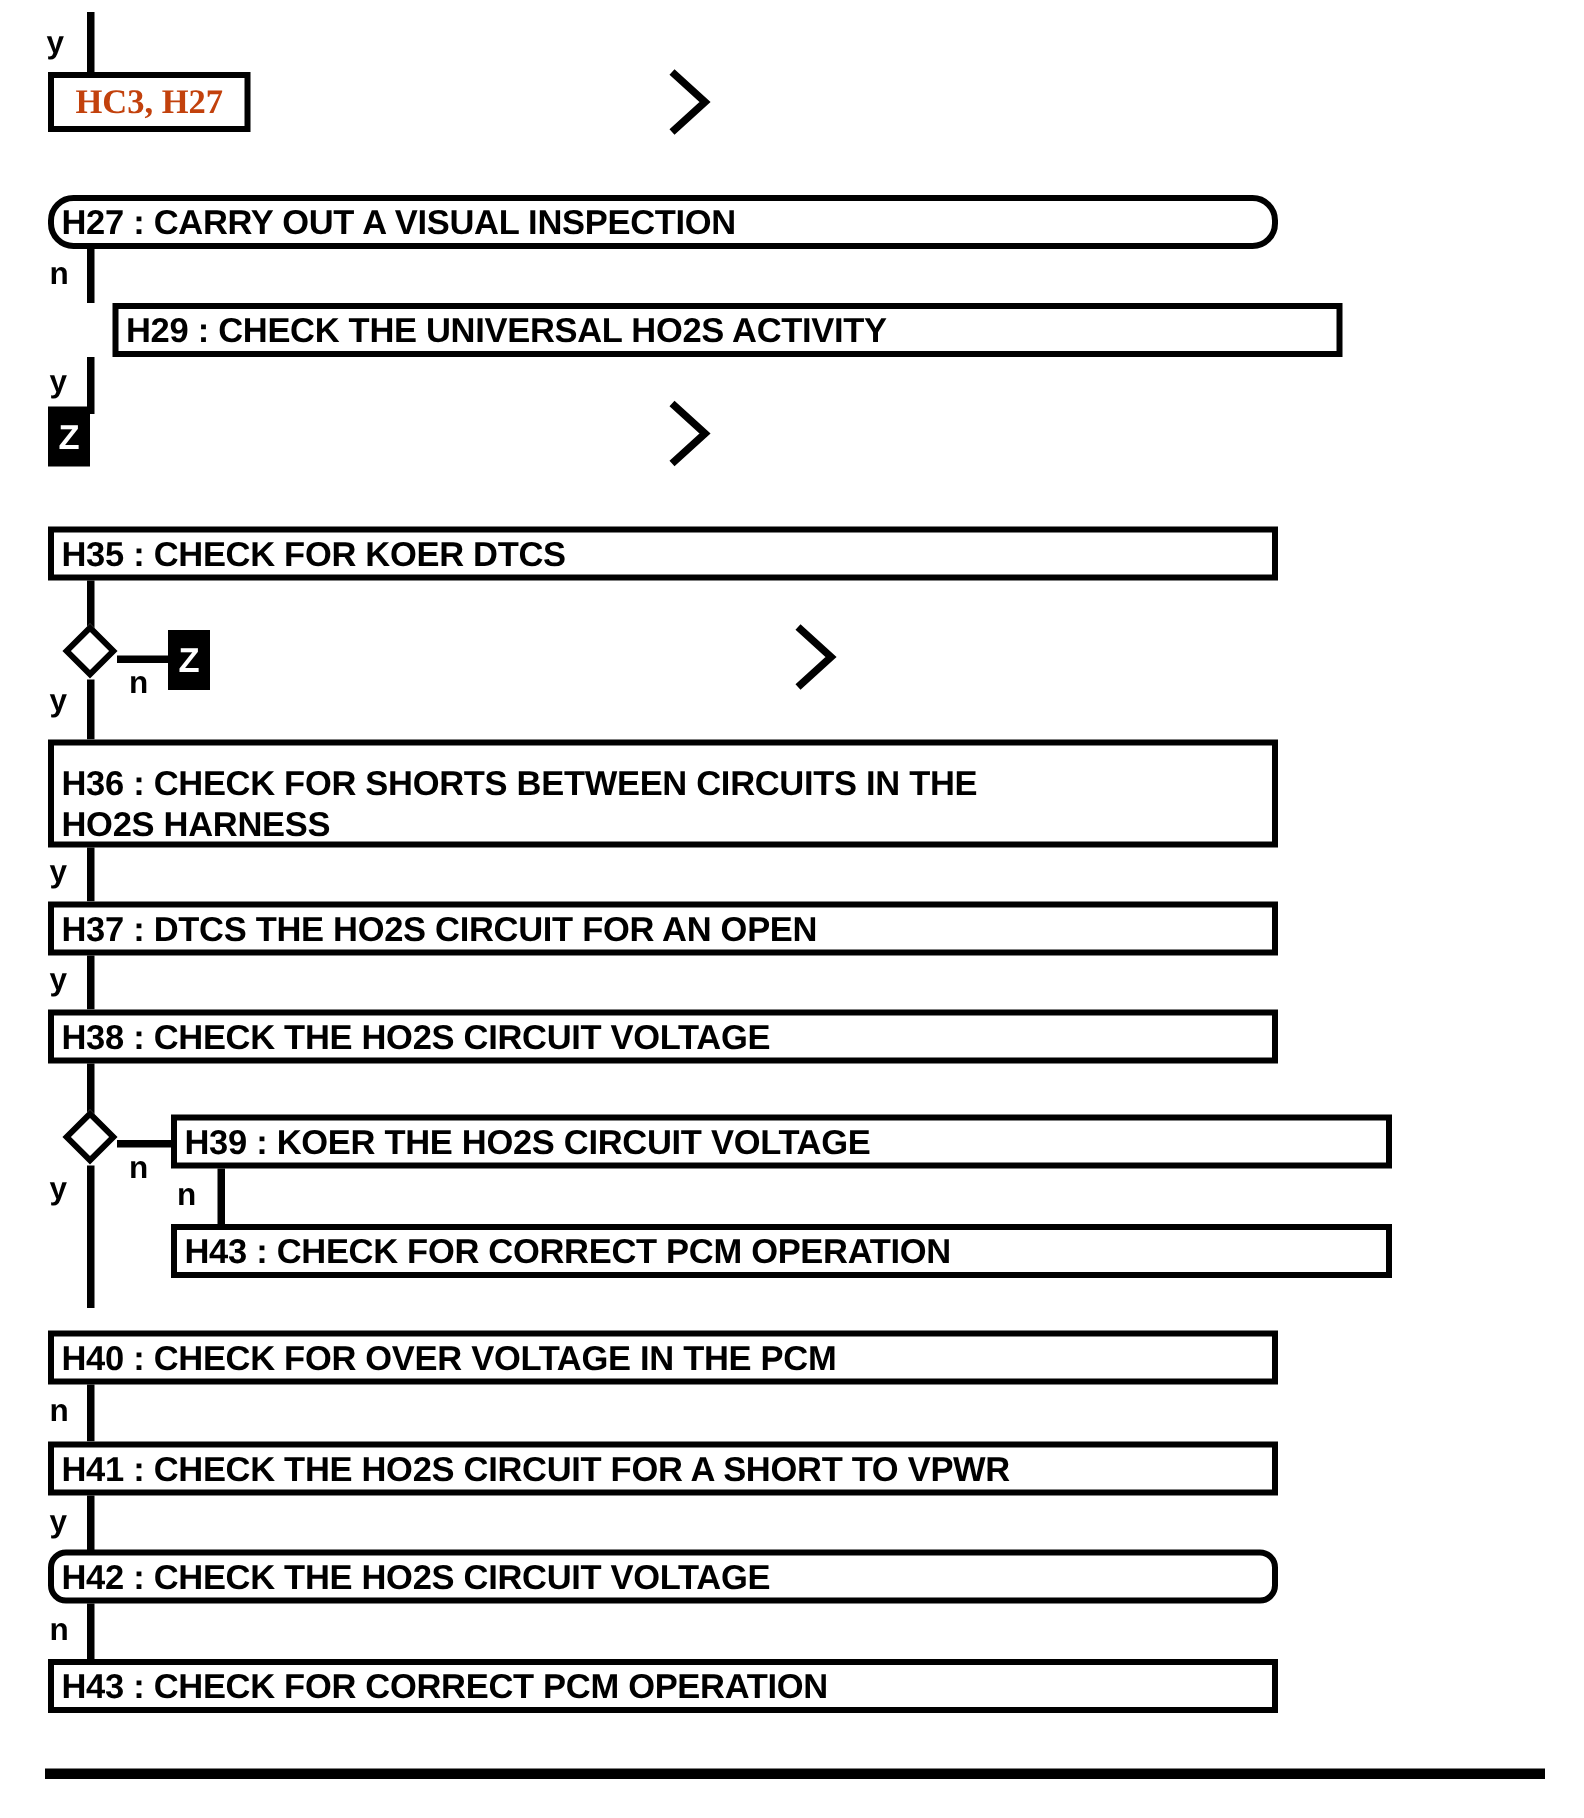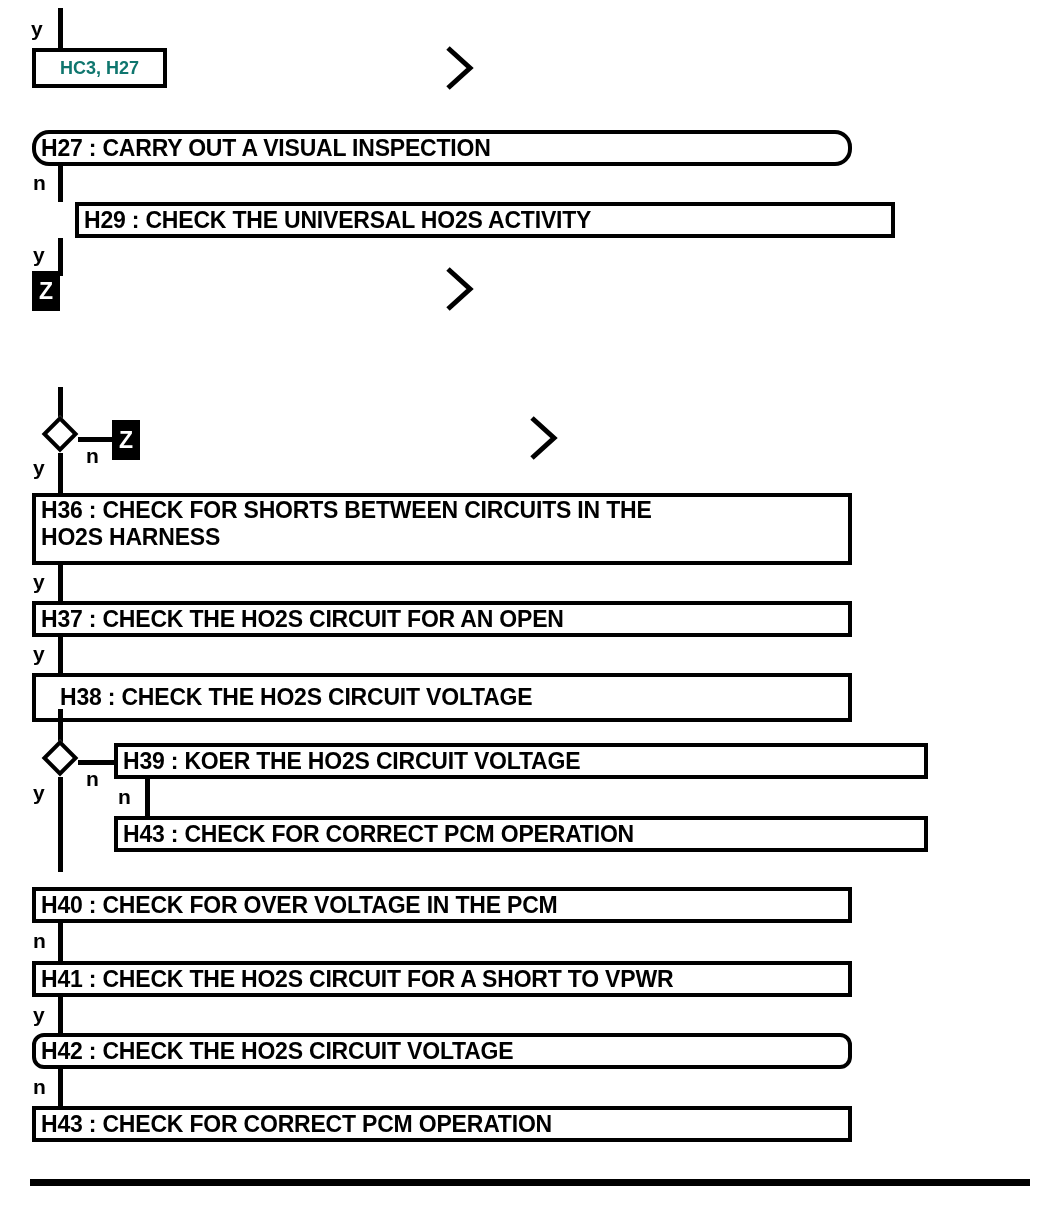--- a/index.html
+++ b/index.html
@@ -35,39 +35,39 @@
     letter-spacing: -0.2px;
     color: #000000;
     white-space: pre-line;
     padding-left: 5px;
     padding-right: 4px;
   }
   .step-box.two-line {
     align-items: flex-start;
   }
   .step-box.two-line .step-label {
-    padding-top: 0;
+    padding-top: 12px;
   }
 
   
   .tag-box {
     position: absolute;
     box-sizing: border-box;
     border: 4px solid #000000;
     background: #ffffff;
     display: flex;
     align-items: center;
     justify-content: center;
   }
   .tag-label {
-    font-family: Liberation Sans, sans-serif;
-    font-weight: bold;
-    font-size: 18px;
+    font-family: Liberation Serif, serif;
+    font-weight: bold;
+    font-size: 23px;
     line-height: 24px;
-    color: #0f766e;
+    color: #c2410c;
     padding: 0 4px;
   }
 
   
   .vline {
     position: absolute;
     background: #000000;
     width: 5px;
   }
   .hline {
@@ -165,20 +165,23 @@
   <div class="z-box" style="left:32px; top:271px;">
     <span class="z-glyph">Z</span>
   </div>
 
   <div class="chevron" style="left:444px; top:265px;">
     <svg width="34" height="48" viewBox="0 0 34 48">
       <polyline points="4,4 26,24 4,44" fill="none" stroke="#000000" stroke-width="5"></polyline>
     </svg>
   </div>
 
+  <div class="step-box" style="left:32px; top:351px; width:820px; height:36px;">
+    <span class="step-label">H35 : CHECK FOR KOER DTCS</span>
+  </div>
 
   <div class="vline" style="left:58px; top:387px; height:35px;"></div>
 
   <div class="diamond" style="left:47px; top:421px;"></div>
 
   <div class="hline" style="left:78px; top:437px; width:38px;"></div>
   <div class="branch-label" style="left:86px; top:445px;">n</div>
 
   <div class="z-box" style="left:112px; top:420px;">
     <span class="z-glyph">Z</span>
@@ -194,26 +197,26 @@
   </div>
 
   <div class="step-box two-line" style="left:32px; top:493px; width:820px; height:72px;">
     <span class="step-label">H36 : CHECK FOR SHORTS BETWEEN CIRCUITS IN THE
 HO2S HARNESS</span>
   </div>
   <div class="branch-label" style="left:33px; top:571px;">y</div>
   <div class="vline" style="left:58px; top:565px; height:36px;"></div>
 
   <div class="step-box" style="left:32px; top:601px; width:820px; height:36px;">
-    <span class="step-label">H37 : CHECK THE HO2S CIRCUIT FOR AN OPEN</span>
+    <span class="step-label">H37 : DTCS THE HO2S CIRCUIT FOR AN OPEN</span>
   </div>
   <div class="branch-label" style="left:33px; top:643px;">y</div>
   <div class="vline" style="left:58px; top:637px; height:36px;"></div>
 
-  <div class="step-box" style="left:32px; top:673px; width:820px; height:49px;padding-left:19px;">
+  <div class="step-box" style="left:32px; top:673px; width:820px; height:36px;">
     <span class="step-label">H38 : CHECK THE HO2S CIRCUIT VOLTAGE</span>
   </div>
 
   <div class="vline" style="left:58px; top:709px; height:37px;"></div>
 
   <div class="diamond" style="left:47px; top:745px;"></div>
 
   <div class="hline" style="left:78px; top:760px; width:40px;"></div>
   <div class="branch-label" style="left:86px; top:768px;">n</div>
 

